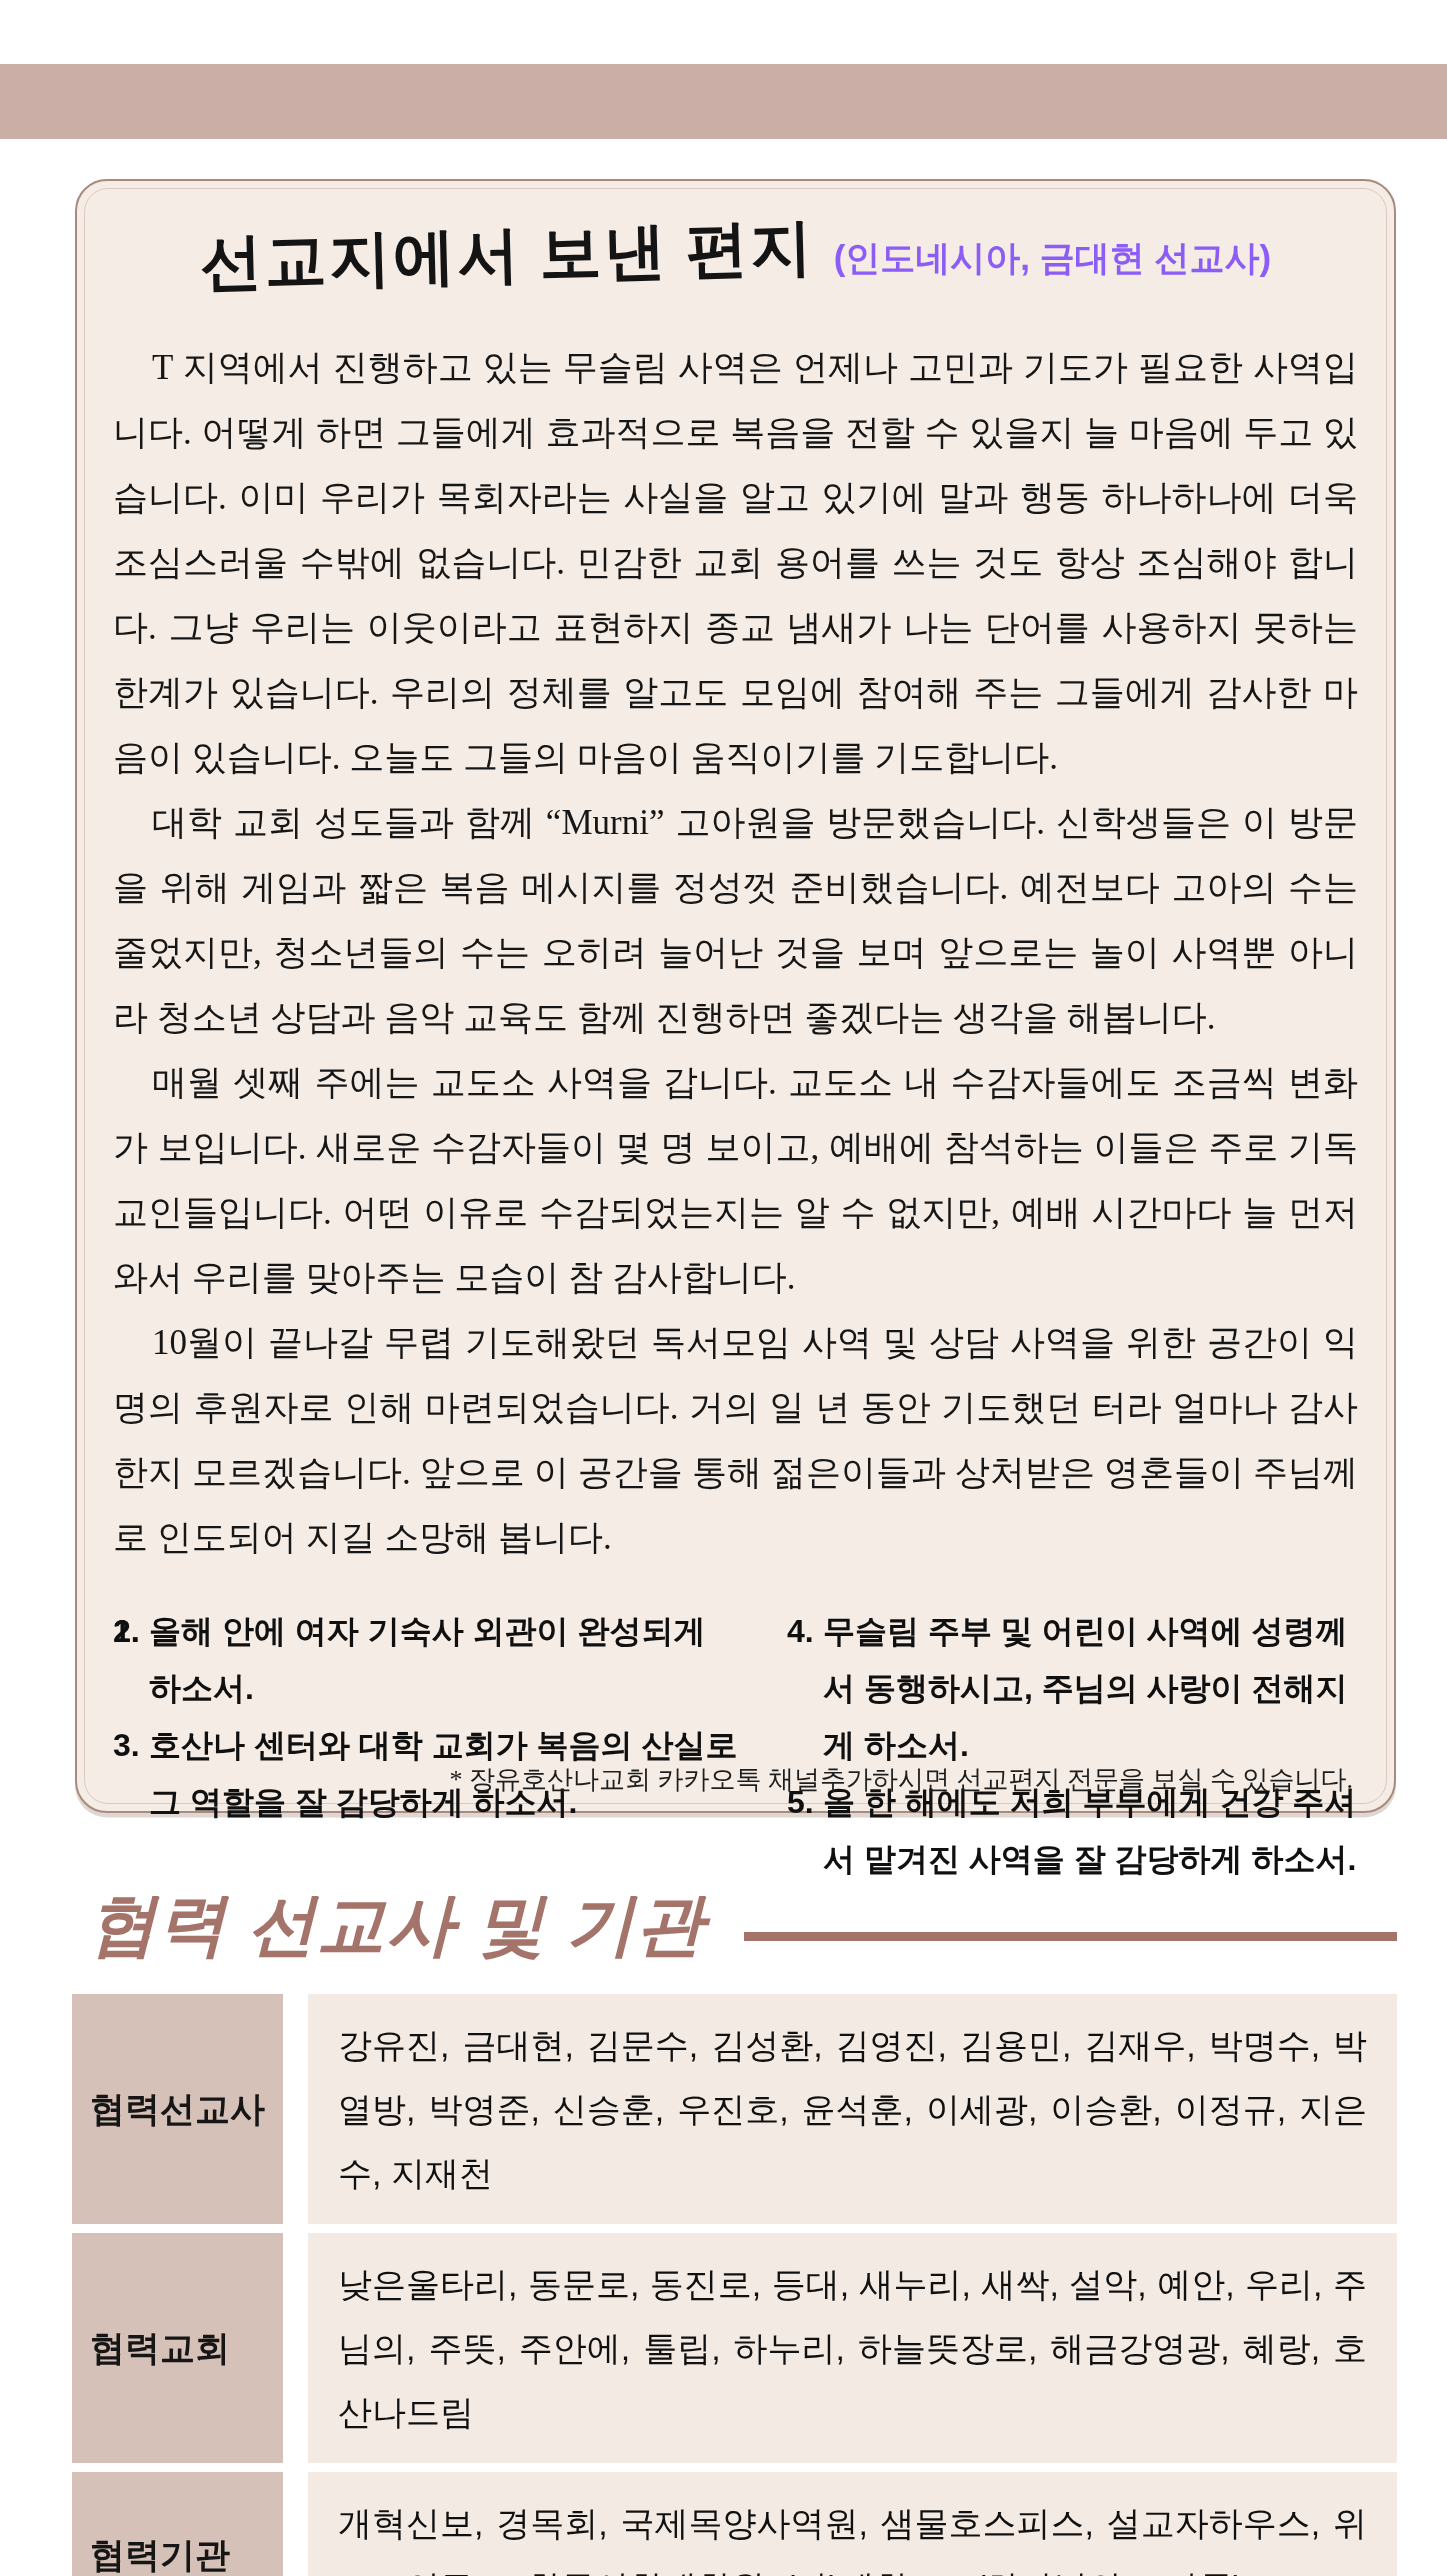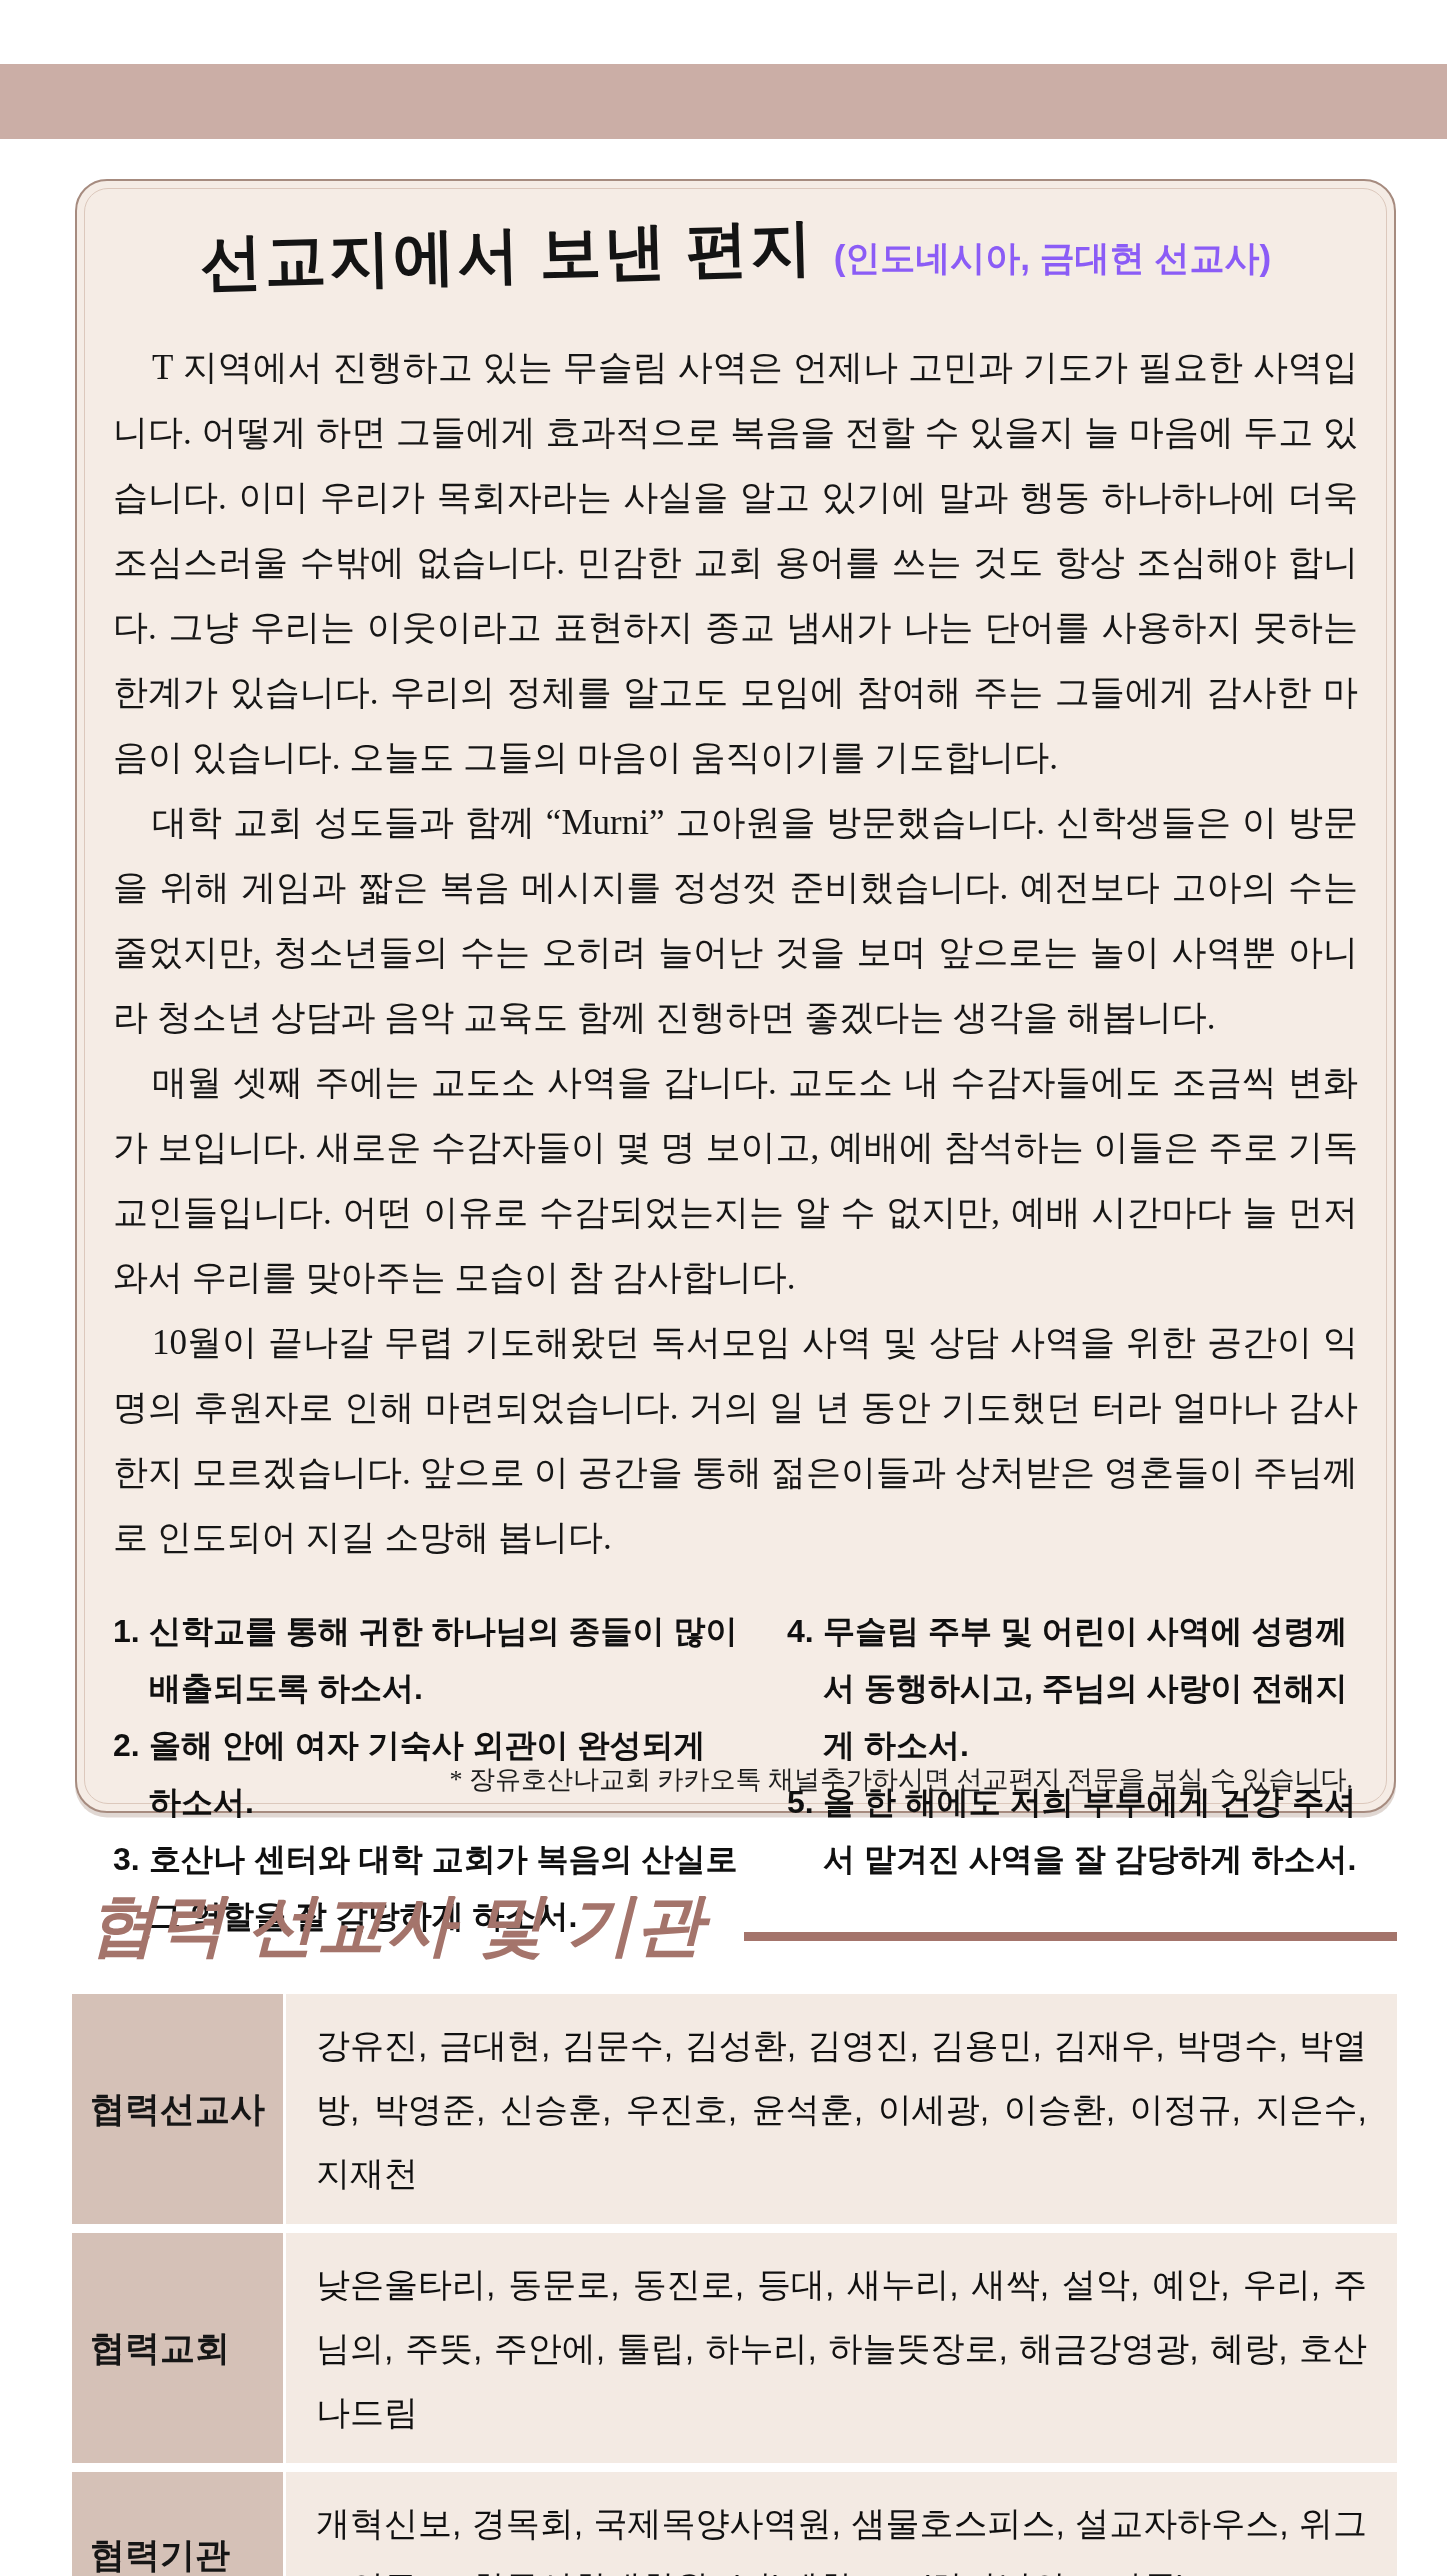--- a/index.html
+++ b/index.html
@@ -106,21 +106,21 @@
 
   .coop-table {
     position:absolute; left:72px; top:1994px;
     width:1325px;
     font-family:"Liberation Sans","DejaVu Sans",sans-serif;
   }
   .coop-row { display:flex; margin-bottom:9px; }
   .coop-label-cell {
     flex:none; width:211px;
     background:#d5c1b7;
-    margin-right:3px;
+    margin-right:25px;
     display:flex; align-items:center; justify-content:center;
     box-sizing:border-box;
   }
   .coop-label {
     width:175px;
     font-size:35px; font-weight:700; color:#161616;
     text-align:justify; text-align-last:justify;
   }
   .coop-content-cell {
     flex:1;
@@ -155,21 +155,20 @@
       <p>T 지역에서 진행하고 있는 무슬림 사역은 언제나 고민과 기도가 필요한 사역입니다. 어떻게 하면 그들에게 효과적으로 복음을 전할 수 있을지 늘 마음에 두고 있습니다. 이미 우리가 목회자라는 사실을 알고 있기에 말과 행동 하나하나에 더욱 조심스러울 수밖에 없습니다. 민감한 교회 용어를 쓰는 것도 항상 조심해야 합니다. 그냥 우리는 이웃이라고 표현하지 종교 냄새가 나는 단어를 사용하지 못하는 한계가 있습니다. 우리의 정체를 알고도 모임에 참여해 주는 그들에게 감사한 마음이 있습니다. 오늘도 그들의 마음이 움직이기를 기도합니다.</p>
       <p>대학 교회 성도들과 함께 “Murni” 고아원을 방문했습니다. 신학생들은 이 방문을 위해 게임과 짧은 복음 메시지를 정성껏 준비했습니다. 예전보다 고아의 수는 줄었지만, 청소년들의 수는 오히려 늘어난 것을 보며 앞으로는 놀이 사역뿐 아니라 청소년 상담과 음악 교육도 함께 진행하면 좋겠다는 생각을 해봅니다.</p>
       <p>매월 셋째 주에는 교도소 사역을 갑니다. 교도소 내 수감자들에도 조금씩 변화가 보입니다. 새로운 수감자들이 몇 명 보이고, 예배에 참석하는 이들은 주로 기독교인들입니다. 어떤 이유로 수감되었는지는 알 수 없지만, 예배 시간마다 늘 먼저 와서 우리를 맞아주는 모습이 참 감사합니다.</p>
       <p>10월이 끝나갈 무렵 기도해왔던 독서모임 사역 및 상담 사역을 위한 공간이 익명의 후원자로 인해 마련되었습니다. 거의 일 년 동안 기도했던 터라 얼마나 감사한지 모르겠습니다. 앞으로 이 공간을 통해 젊은이들과 상처받은 영혼들이 주님께로 인도되어 지길 소망해 봅니다.</p>
     </div>
 
     <div class="prayer-list">
       <div class="prayer-col-left">
         <div class="prayer-item">
           <span class="prayer-num">1.</span>
-          <span>신학교를 통해 귀한 하나님의 종들이 많이 배출되도록 하소서.</span>
         </div>
         <div class="prayer-item">
           <span class="prayer-num">2.</span>
           <span>올해 안에 여자 기숙사 외관이 완성되게 하소서.</span>
         </div>
         <div class="prayer-item">
           <span class="prayer-num">3.</span>
           <span>호산나 센터와 대학 교회가 복음의 산실로 그 역할을 잘 감당하게 하소서.</span>
         </div>
       </div>

